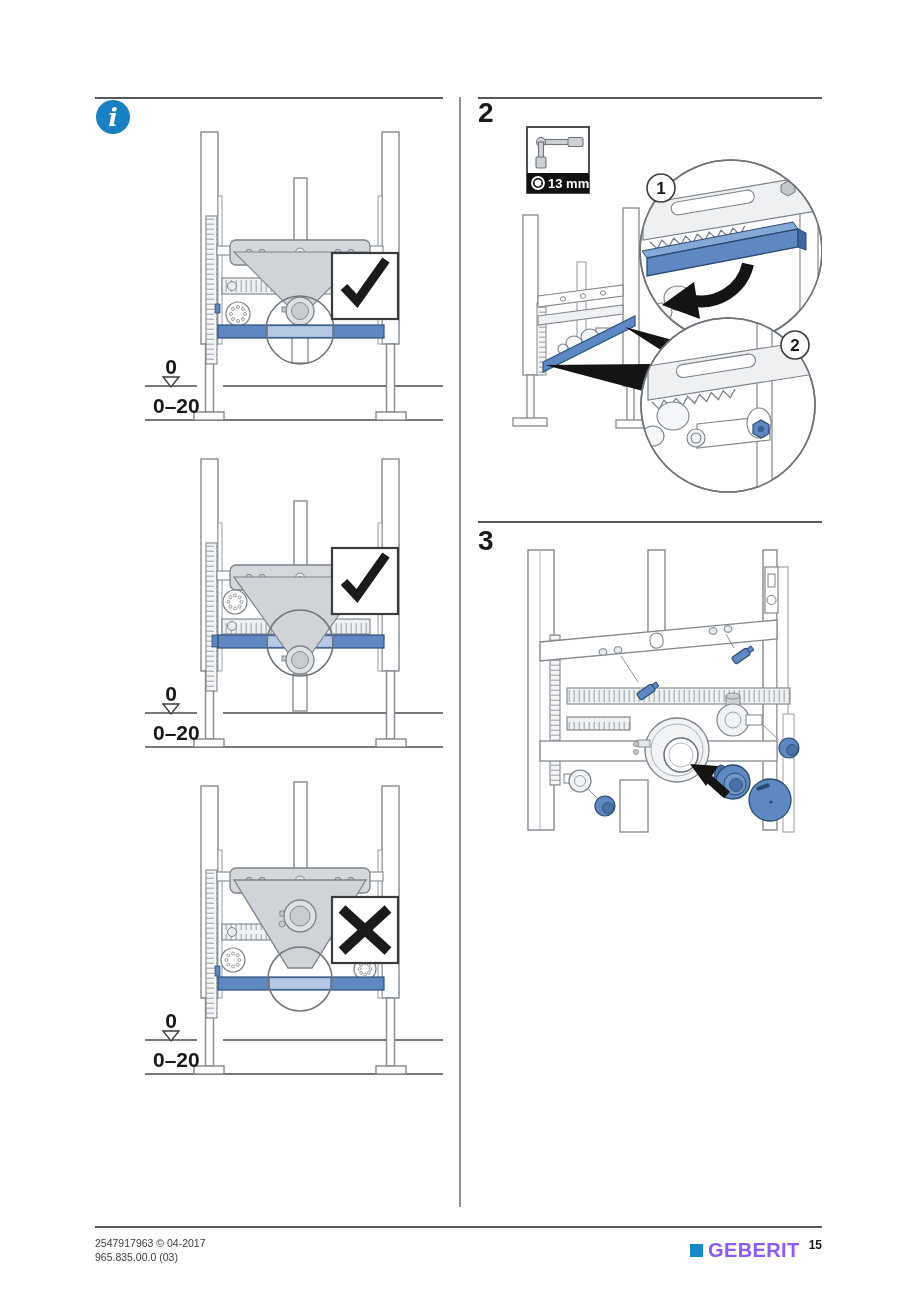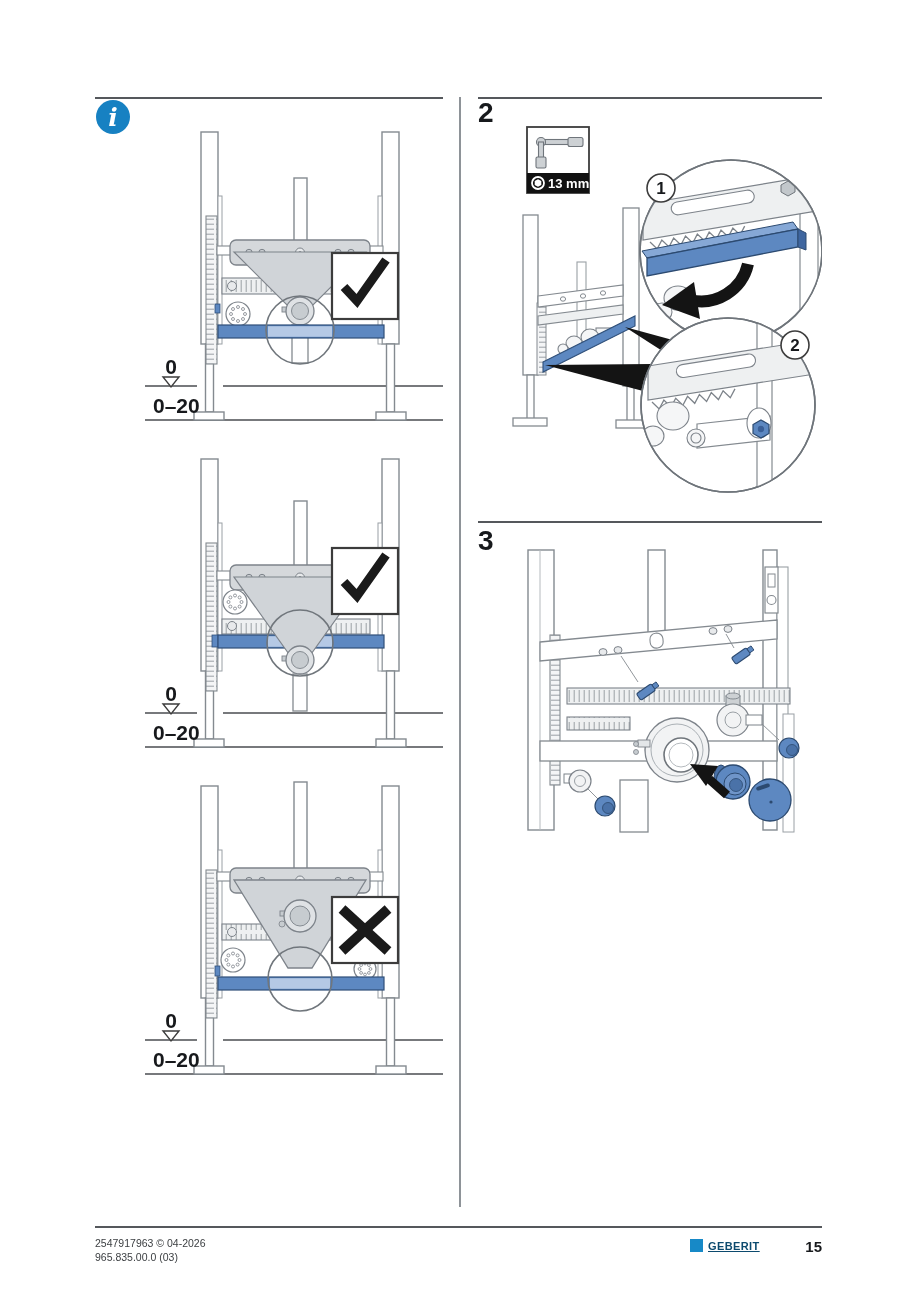--- a/index.html
+++ b/index.html
@@ -9,23 +9,23 @@
   .divider-v{position:absolute;width:1.5px;background:#8e9398;}
   .step-num{position:absolute;margin:0;font-size:28px;font-weight:bold;color:#17191c;line-height:1;}
   figure{position:absolute;margin:0;padding:0;}
   svg text{font-family:"Liberation Sans",sans-serif;}
   .measure-label{font-size:21px;font-weight:bold;fill:#17191c;}
   .callout-label{font-size:17px;font-weight:bold;fill:#17191c;}
   .tool-size{font-size:13px;font-weight:bold;fill:#ffffff;}
   .footer-left{position:absolute;left:95px;top:1236px;font-size:10.5px;line-height:14px;color:#3d4043;}
   .brand{position:absolute;left:690px;top:1239px;display:flex;align-items:center;}
   .brand-square{width:13px;height:13px;margin-right:5px;}
-  .brand-name{font-size:11px;font-weight:bold;letter-spacing:0.4px;color:#0c4a6e;text-decoration:underline;}
+  .brand-name{font-size:20px;font-weight:bold;letter-spacing:0.4px;color:#8b5cf6;}
   .page-num{position:absolute;left:798px;top:1238px;width:24px;text-align:right;
-            font-size:15px;font-weight:bold;color:#17191c;}
+            font-size:12px;font-weight:bold;color:#17191c;}
   .info-badge{position:absolute;left:96px;top:100px;width:34px;height:34px;border-radius:50%;
               display:flex;align-items:center;justify-content:center;}
   .info-badge span{color:#fff;font-family:"DejaVu Serif",serif;font-weight:bold;
                    font-style:italic;font-size:25px;line-height:1;}
 </style>
 </head>
 <body>
 
 <div class="page">
 
@@ -476,21 +476,21 @@
 
       <g>
         <line x1="249" y1="251" x2="231" y2="235" stroke="#141414" stroke-width="9"></line>
         <polygon points="212,220 240,222 228,242" fill="#141414"></polygon>
       </g>
     </svg>
   </figure>
 
   <div class="rule-h" style="left:95px;top:1226px;width:727px;"></div>
   <div class="footer-left">
-    <div>2547917963 © 04-2026</div>
+    <div>2547917963 © 04-2017</div>
     <div>965.835.00.0 (03)</div>
   </div>
   <div class="brand">
     <div class="brand-square" style="background:#1789c7"></div>
     <span class="brand-name">GEBERIT</span>
   </div>
   <div class="page-num">15</div>
 
 </div>
 

